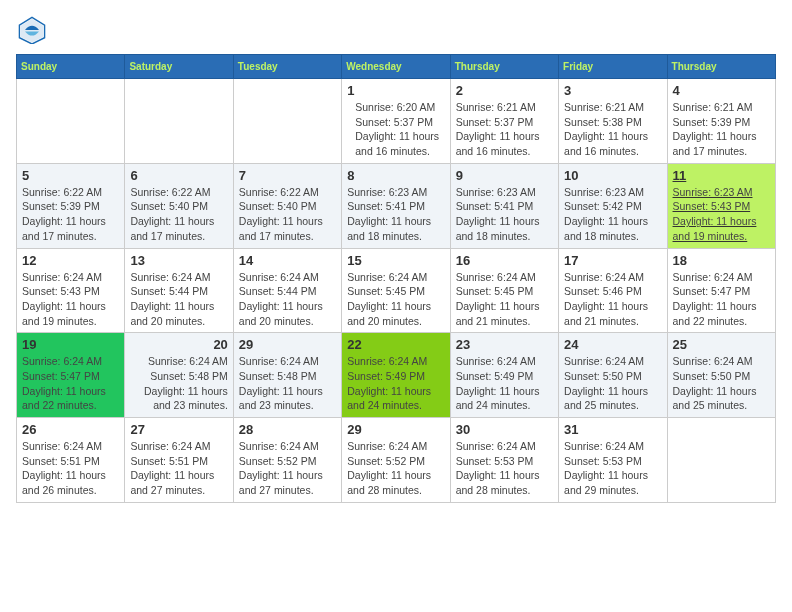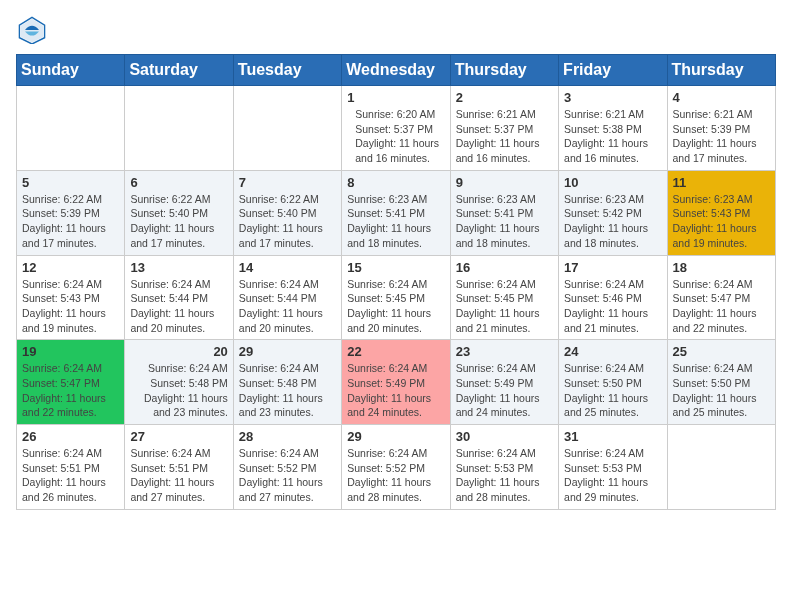--- a/index.html
+++ b/index.html
@@ -46,22 +46,22 @@
       font-size: 16px;
       color: #555;
     }
     .calendar {
       width: 100%;
       border-collapse: collapse;
       border: 1px solid #ccc;
     }
     .calendar th {
       background: #2a6db5;
-      color: #ffffff;
-      font-size: 16px;
+      color: #bef264;
+      font-size: 10px;
       font-weight: bold;
       padding: 6px 4px;
       text-align: left;
       border: 1px solid #1e5a9a;
     }
     .calendar td {
       vertical-align: top;
       padding: 4px 5px;
       border: 1px solid #ccc;
       width: 108px;
@@ -186,21 +186,21 @@
           <div class="day-info" style="white-space: pre-line;">Sunrise: 6:23 AM
 Sunset: 5:41 PM
 Daylight: 11 hours and 18 minutes.</div>
         </td>
         <td style="background: rgb(240, 244, 248);">
           <span class="day-number">10</span>
           <div class="day-info" style="white-space: pre-line;">Sunrise: 6:23 AM
 Sunset: 5:42 PM
 Daylight: 11 hours and 18 minutes.</div>
         </td>
-        <td style="background: #eab308;">
+        <td style="background: #bef264; text-decoration: underline;">
           <span class="day-number">11</span>
           <div class="day-info" style="white-space: pre-line;">Sunrise: 6:23 AM
 Sunset: 5:43 PM
 Daylight: 11 hours and 19 minutes.</div>
         </td>
       </tr>
       <tr>
         <td>
           <span class="day-number">12</span>
           <div class="day-info" style="white-space: pre-line;">Sunrise: 6:24 AM
@@ -256,21 +256,21 @@
           <div class="day-info" style="white-space: pre-line;">Sunrise: 6:24 AM
 Sunset: 5:48 PM
 Daylight: 11 hours and 23 minutes.</div>
         </td>
         <td style="background: rgb(240, 244, 248);">
           <span class="day-number">29</span>
           <div class="day-info" style="white-space: pre-line;">Sunrise: 6:24 AM
 Sunset: 5:48 PM
 Daylight: 11 hours and 23 minutes.</div>
         </td>
-        <td style="background: #fca5a5;">
+        <td style="background: #84cc16;">
           <span class="day-number">22</span>
           <div class="day-info" style="white-space: pre-line;">Sunrise: 6:24 AM
 Sunset: 5:49 PM
 Daylight: 11 hours and 24 minutes.</div>
         </td>
         <td style="background: rgb(240, 244, 248);">
           <span class="day-number">23</span>
           <div class="day-info" style="white-space: pre-line;">Sunrise: 6:24 AM
 Sunset: 5:49 PM
 Daylight: 11 hours and 24 minutes.</div>

